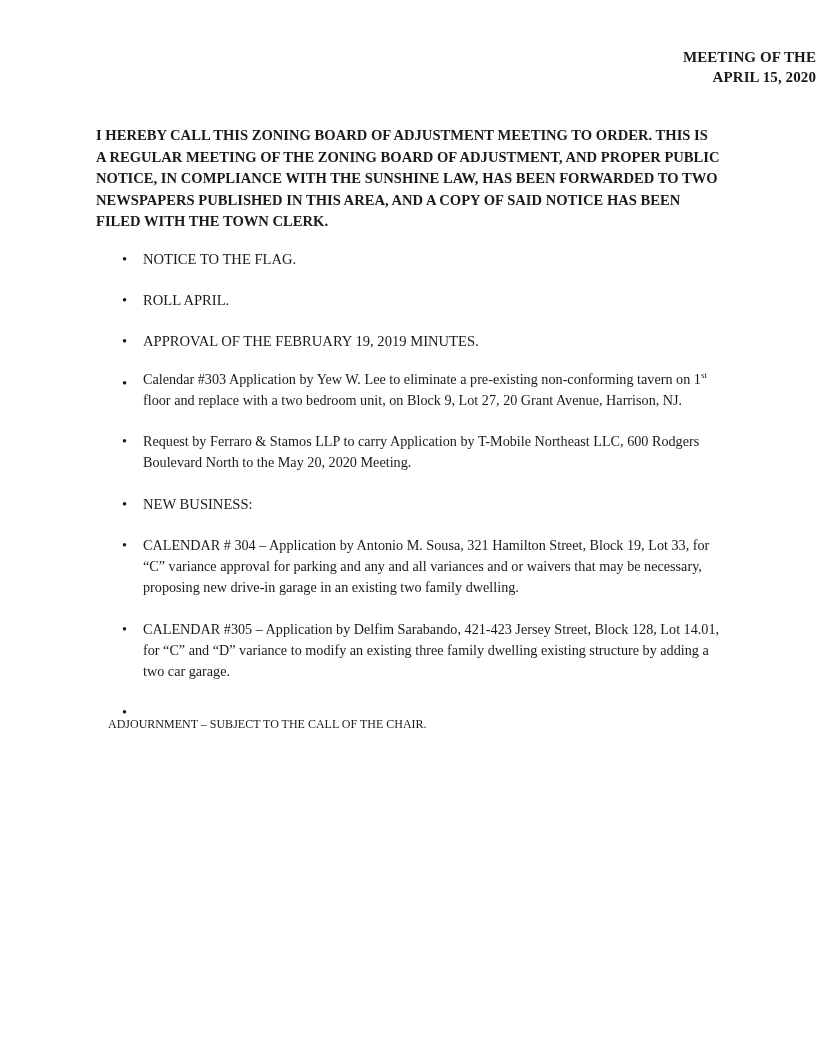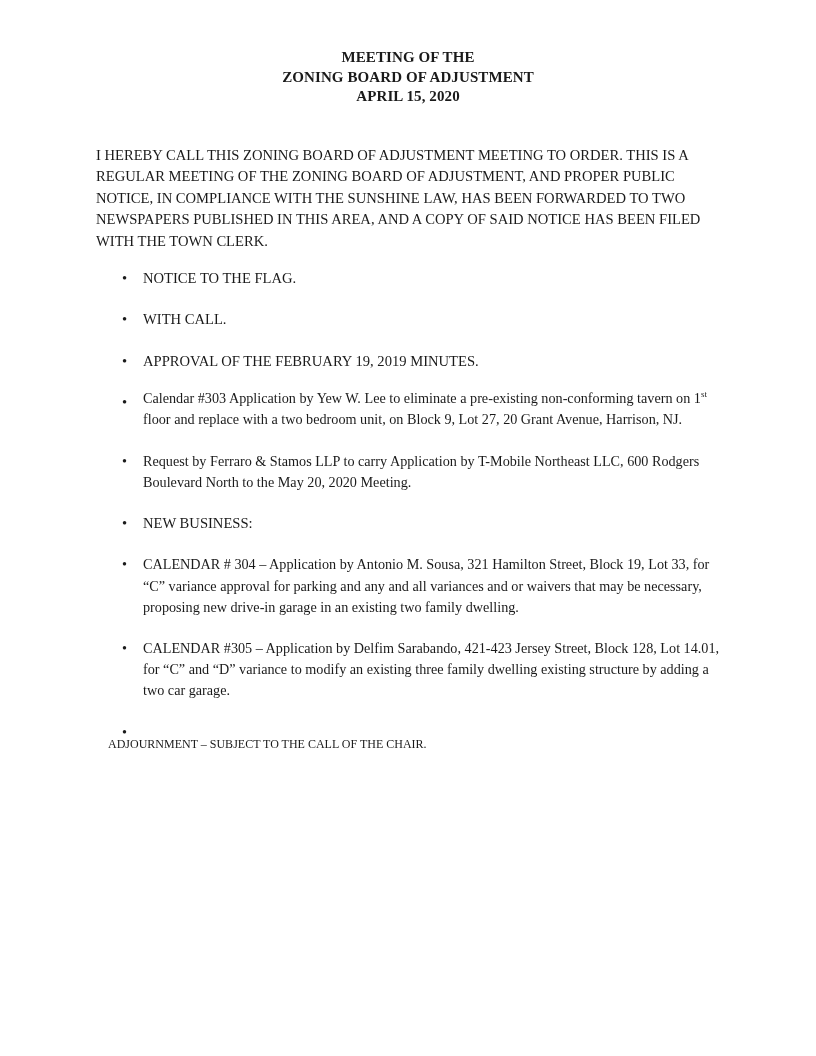--- a/index.html
+++ b/index.html
@@ -20,21 +20,21 @@
     position: relative;
     width: 816px;
     height: 1056px;
     box-sizing: border-box;
     padding: 0;
     overflow: hidden;
   }
 
   
   .title-block {
-    text-align: center;
+    text-align: right;
     padding-top: 48px;
   }
   .title-line {
     font-weight: bold;
     font-size: 15px;
     line-height: 19.5px;
     letter-spacing: 0.1px;
   }
 
   
@@ -42,20 +42,21 @@
     margin-left: 96px;
     margin-right: 96px;
     padding-top: 38px;
   }
 
   .intro-paragraph {
     font-size: 14.6px;
     line-height: 21.5px;
     text-align: left;
     margin: 0;
+    font-weight: bold;
   }
 
   
   .agenda-list {
     list-style: none;
     margin: 0;
     padding: 0;
     padding-top: 16px;
   }
 
@@ -105,38 +106,37 @@
     line-height: 21.5px;
   }
 </style>
 </head>
 <body>
 
 <div class="page">
 
   <div class="title-block">
     <div class="title-line">MEETING OF THE</div>
-    <div class="title-line">ZONING BOARD OF ADJUSTMENT</div>
     <div class="title-line">APRIL 15, 2020</div>
   </div>
 
   <div class="body-area">
 
     <p class="intro-paragraph">I HEREBY CALL THIS ZONING BOARD OF ADJUSTMENT MEETING TO ORDER. THIS IS A REGULAR MEETING OF THE ZONING BOARD OF ADJUSTMENT, AND PROPER PUBLIC NOTICE, IN COMPLIANCE WITH THE SUNSHINE LAW, HAS BEEN FORWARDED TO TWO NEWSPAPERS PUBLISHED IN THIS AREA, AND A COPY OF SAID NOTICE HAS BEEN FILED WITH THE TOWN CLERK.</p>
 
     <ul class="agenda-list">
 
       <li class="agenda-item upper">
         <span class="bullet">•</span>
         <span>NOTICE TO THE FLAG.</span>
       </li>
 
       <li class="agenda-item upper">
         <span class="bullet">•</span>
-        <span>WITH CALL.</span>
+        <span>ROLL APRIL.</span>
       </li>
 
       <li class="agenda-item upper">
         <span class="bullet">•</span>
         <span>APPROVAL OF THE FEBRUARY 19, 2019 MINUTES.</span>
       </li>
 
       <li class="agenda-item upper">
         <span class="bullet">•</span>
       </li>

